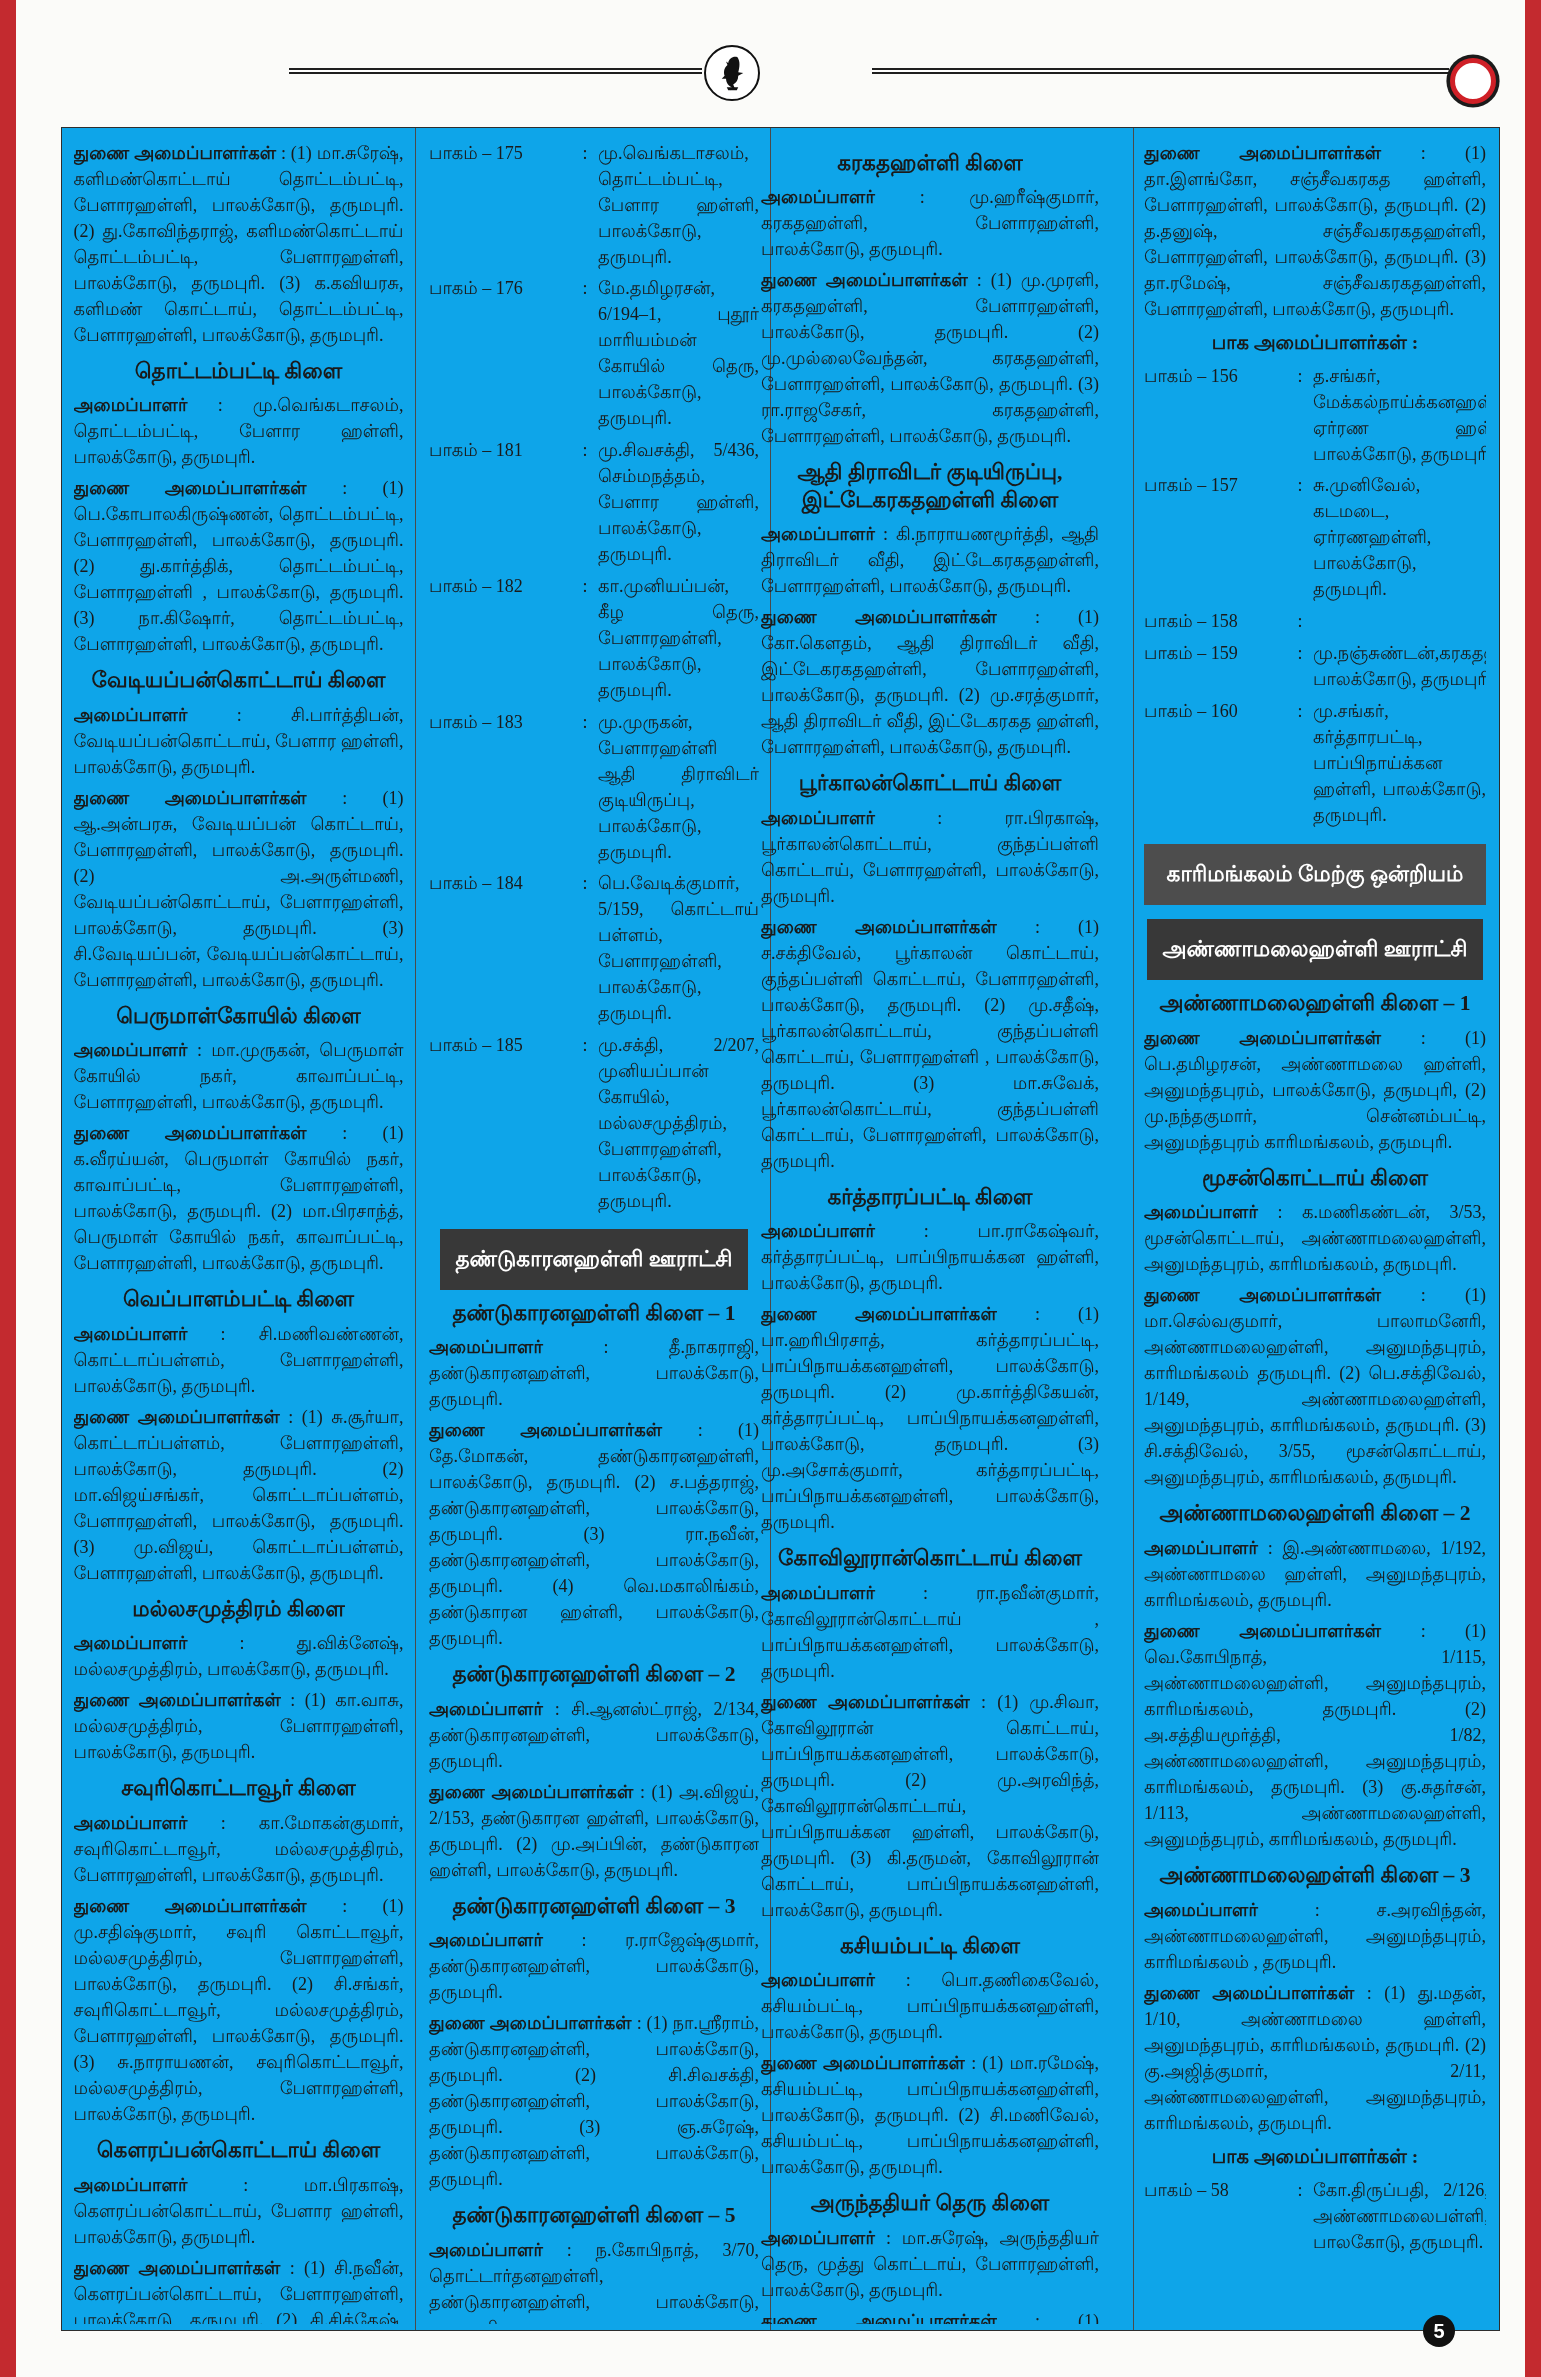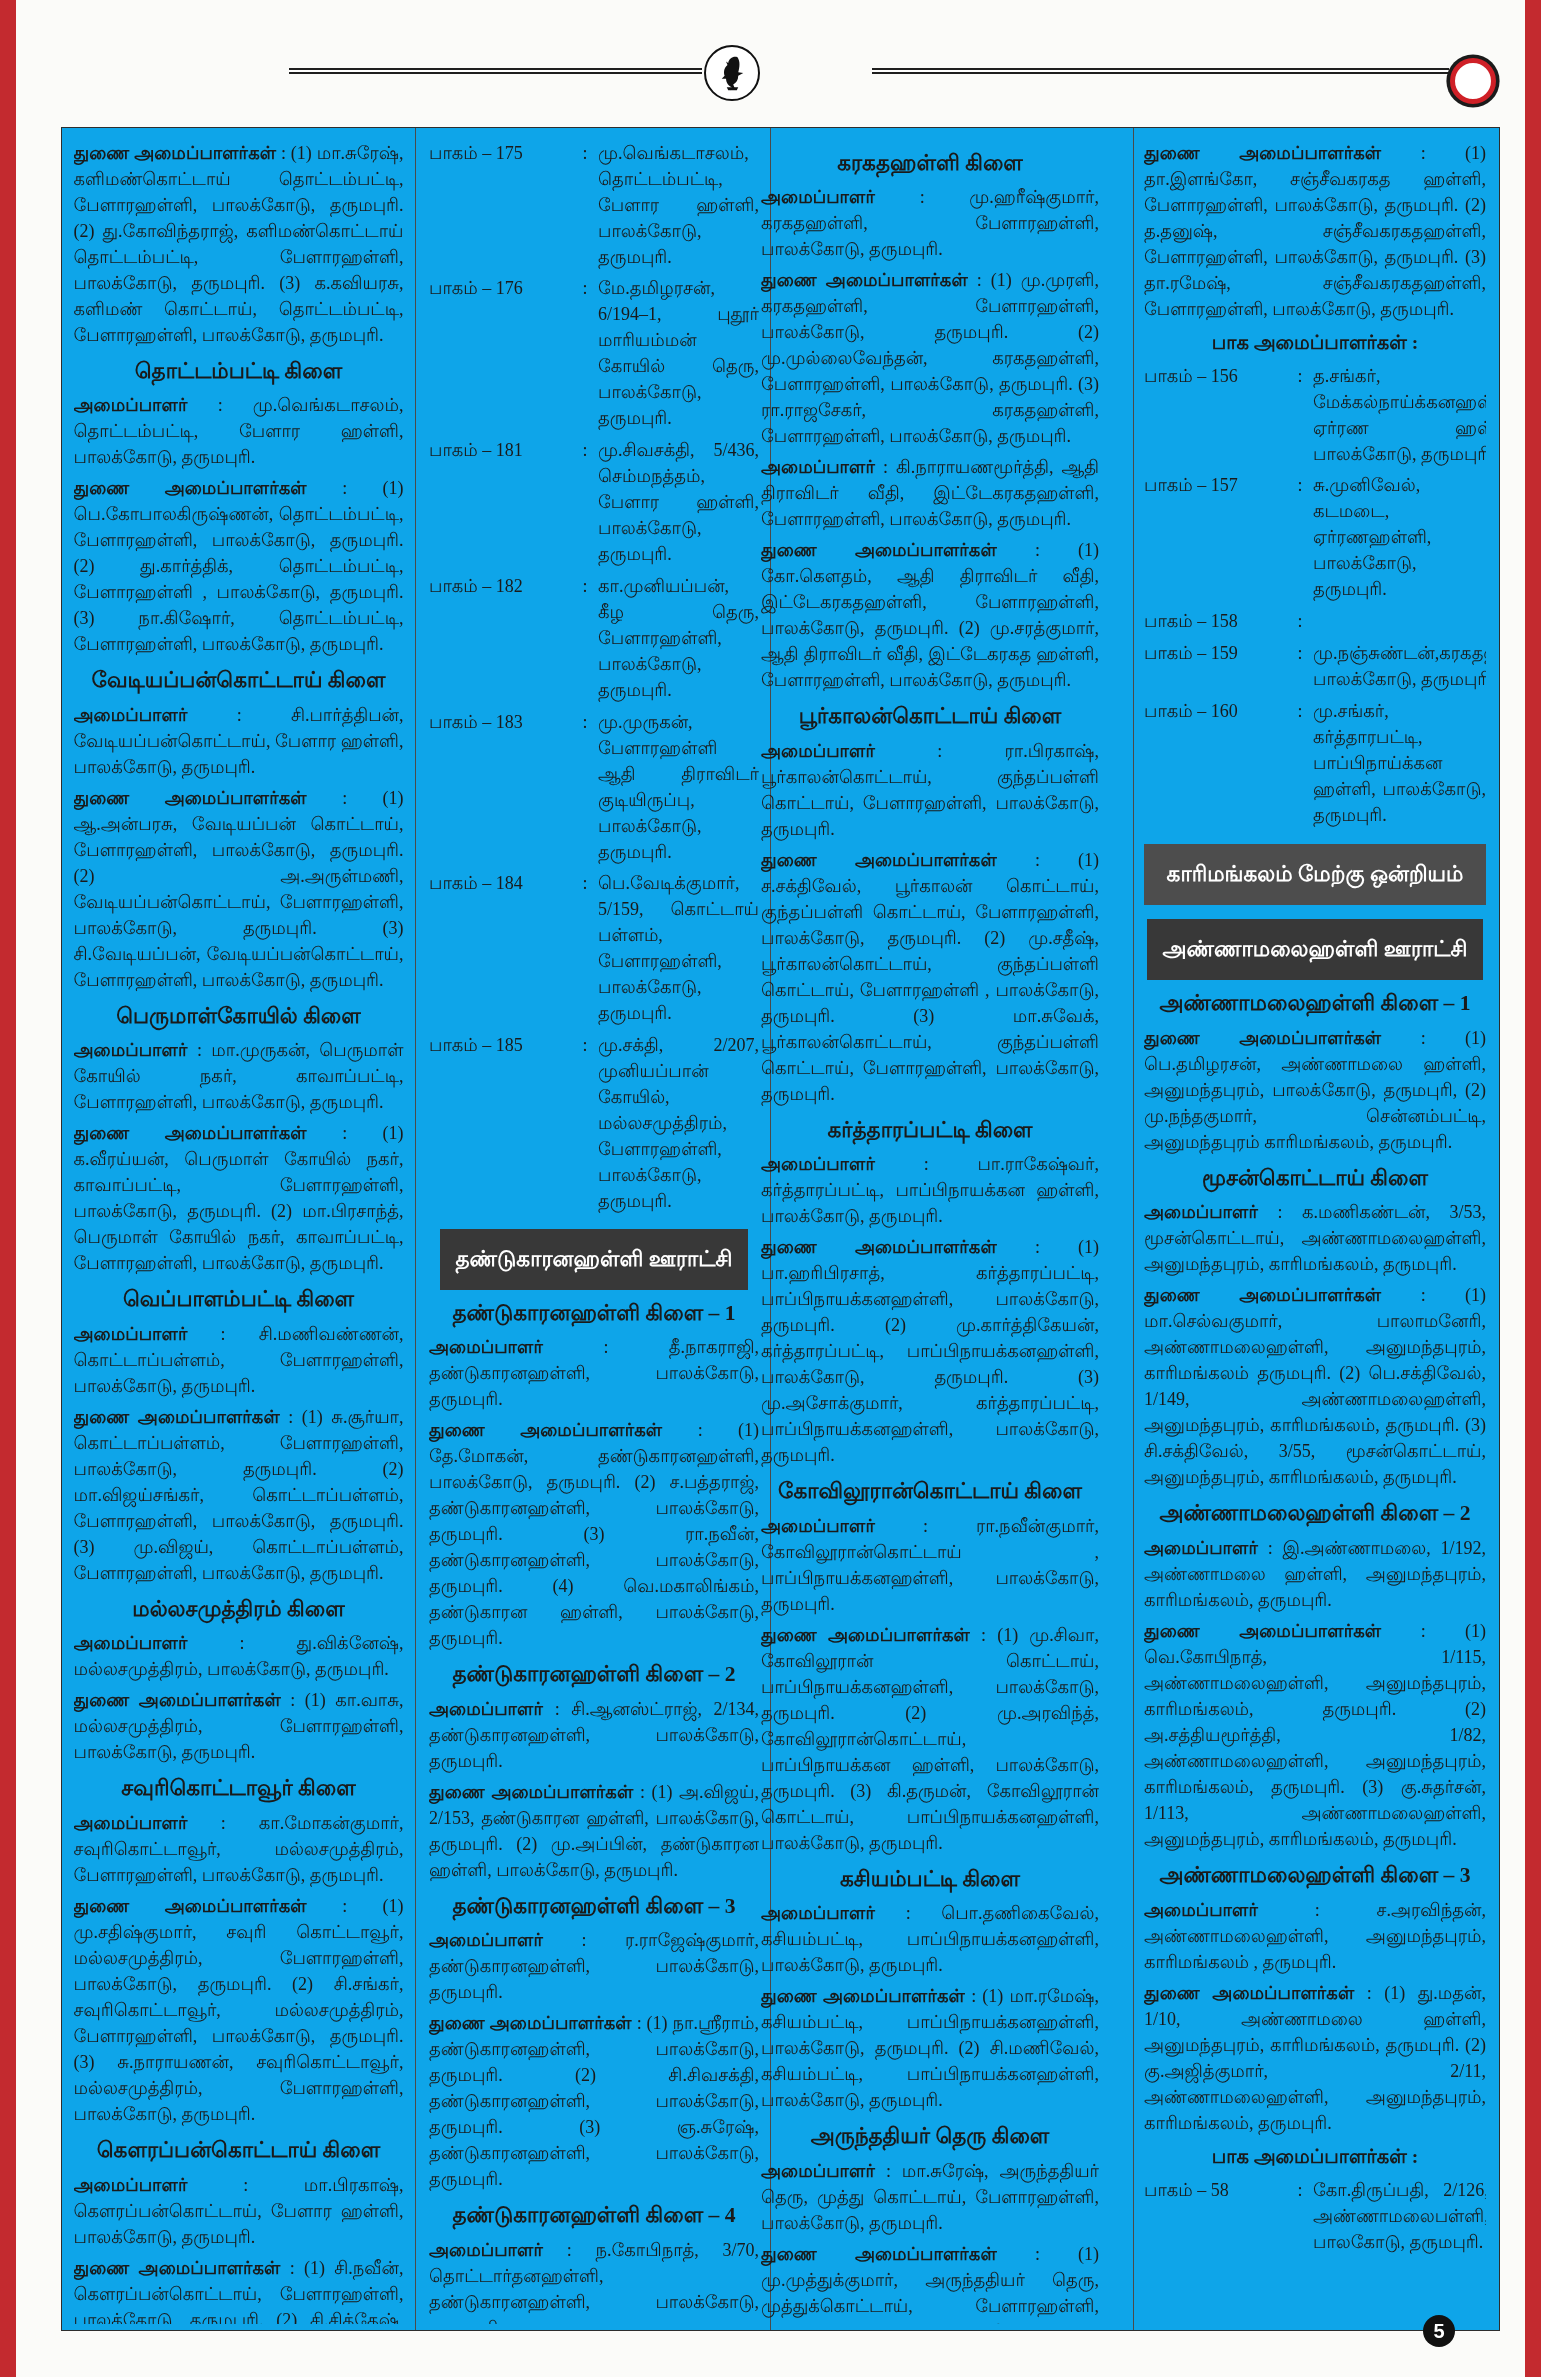--- a/index.html
+++ b/index.html
@@ -129,28 +129,29 @@
       <div class="bar">தண்டுகாரனஹள்ளி ஊராட்சி</div>
       <div class="heading">தண்டுகாரனஹள்ளி கிளை – 1</div>
       <p class="para"><b>அமைப்பாளர் </b>: தீ.நாகராஜி, தண்டுகாரனஹள்ளி, பாலக்கோடு, தருமபுரி.</p>
       <p class="para"><b>துணை அமைப்பாளர்கள் </b>: (1) தே.மோகன், தண்டுகாரனஹள்ளி, பாலக்கோடு, தருமபுரி. (2) ச.பத்தராஜ், தண்டுகாரனஹள்ளி, பாலக்கோடு, தருமபுரி. (3) ரா.நவீன், தண்டுகாரனஹள்ளி, பாலக்கோடு, தருமபுரி. (4) வெ.மகாலிங்கம், தண்டுகாரன ஹள்ளி, பாலக்கோடு, தருமபுரி.</p>
       <div class="heading">தண்டுகாரனஹள்ளி கிளை – 2</div>
       <p class="para"><b>அமைப்பாளர் </b>: சி.ஆனஸ்ட்ராஜ், 2/134, தண்டுகாரனஹள்ளி, பாலக்கோடு, தருமபுரி.</p>
       <p class="para"><b>துணை அமைப்பாளர்கள் </b>: (1) அ.விஜய், 2/153, தண்டுகாரன ஹள்ளி, பாலக்கோடு, தருமபுரி. (2) மு.அப்பின், தண்டுகாரன ஹள்ளி, பாலக்கோடு, தருமபுரி.</p>
       <div class="heading">தண்டுகாரனஹள்ளி கிளை – 3</div>
       <p class="para"><b>அமைப்பாளர் </b>: ர.ராஜேஷ்குமார், தண்டுகாரனஹள்ளி, பாலக்கோடு, தருமபுரி.</p>
       <p class="para"><b>துணை அமைப்பாளர்கள் </b>: (1) நா.ஸ்ரீராம், தண்டுகாரனஹள்ளி, பாலக்கோடு, தருமபுரி. (2) சி.சிவசக்தி, தண்டுகாரனஹள்ளி, பாலக்கோடு, தருமபுரி. (3) ஞ.சுரேஷ், தண்டுகாரனஹள்ளி, பாலக்கோடு, தருமபுரி.</p>
-      <div class="heading">தண்டுகாரனஹள்ளி கிளை – 4</div>
+      <div class="heading">தண்டுகாரனஹள்ளி கிளை – 5</div>
       <p class="para"><b>அமைப்பாளர் </b>: ந.கோபிநாத், 3/70, தொட்டார்தனஹள்ளி, தண்டுகாரனஹள்ளி, பாலக்கோடு, தருமபுரி.</p>
       <p class="para"><b>துணை அமைப்பாளர்கள் </b>: (1) மு.டில்லிசச்சின், தொட்டார்தன ஹள்ளி, தண்டுகாரனஹள்ளி, பாலக்கோடு, தருமபுரி. (2) ல.கோகுல், 318 தொட்டார்தனஹள்ளி, தண்டுகாரனஹள்ளி, பாலக்கோடு, தருமபுரி. (3) ல.தினேஷ், 3/78, தொட்டார்தன ஹள்ளி, தண்டுகாரனஹள்ளி, பாலக்கோடு, தருமபுரி.</p>
     </div>
   <div class="col" style="left:699px;width:338px;">
       <div class="heading">கரகதஹள்ளி கிளை</div>
       <p class="para"><b>அமைப்பாளர் </b>: மு.ஹரீஷ்குமார், கரகதஹள்ளி, பேளாரஹள்ளி, பாலக்கோடு, தருமபுரி.</p>
       <p class="para"><b>துணை அமைப்பாளர்கள் </b>: (1) மு.முரளி, கரகதஹள்ளி, பேளாரஹள்ளி, பாலக்கோடு, தருமபுரி. (2) மு.முல்லைவேந்தன், கரகதஹள்ளி, பேளாரஹள்ளி, பாலக்கோடு, தருமபுரி. (3) ரா.ராஜசேகர், கரகதஹள்ளி, பேளாரஹள்ளி, பாலக்கோடு, தருமபுரி.</p>
+      <div class="heading">ஆதி திராவிடர் குடியிருப்பு, இட்டேகரகதஹள்ளி கிளை</div>
       <p class="para"><b>அமைப்பாளர் </b>: கி.நாராயணமூர்த்தி, ஆதி திராவிடர் வீதி, இட்டேகரகதஹள்ளி, பேளாரஹள்ளி, பாலக்கோடு, தருமபுரி.</p>
       <p class="para"><b>துணை அமைப்பாளர்கள் </b>: (1) கோ.கௌதம், ஆதி திராவிடர் வீதி, இட்டேகரகதஹள்ளி, பேளாரஹள்ளி, பாலக்கோடு, தருமபுரி. (2) மு.சரத்குமார், ஆதி திராவிடர் வீதி, இட்டேகரகத ஹள்ளி, பேளாரஹள்ளி, பாலக்கோடு, தருமபுரி.</p>
       <div class="heading">பூர்காலன்கொட்டாய் கிளை</div>
       <p class="para"><b>அமைப்பாளர் </b>: ரா.பிரகாஷ், பூர்காலன்கொட்டாய், குந்தப்பள்ளி கொட்டாய், பேளாரஹள்ளி, பாலக்கோடு, தருமபுரி.</p>
       <p class="para"><b>துணை அமைப்பாளர்கள் </b>: (1) ச.சக்திவேல், பூர்காலன் கொட்டாய், குந்தப்பள்ளி கொட்டாய், பேளாரஹள்ளி, பாலக்கோடு, தருமபுரி. (2) மு.சதீஷ், பூர்காலன்கொட்டாய், குந்தப்பள்ளி கொட்டாய், பேளாரஹள்ளி , பாலக்கோடு, தருமபுரி. (3) மா.சுவேக், பூர்காலன்கொட்டாய், குந்தப்பள்ளி கொட்டாய், பேளாரஹள்ளி, பாலக்கோடு, தருமபுரி.</p>
       <div class="heading">கர்த்தாரப்பட்டி கிளை</div>
       <p class="para"><b>அமைப்பாளர் </b>: பா.ராகேஷ்வர், கர்த்தாரப்பட்டி, பாப்பிநாயக்கன ஹள்ளி, பாலக்கோடு, தருமபுரி.</p>
       <p class="para"><b>துணை அமைப்பாளர்கள் </b>: (1) பா.ஹரிபிரசாத், கர்த்தாரப்பட்டி, பாப்பிநாயக்கனஹள்ளி, பாலக்கோடு, தருமபுரி. (2) மு.கார்த்திகேயன், கர்த்தாரப்பட்டி, பாப்பிநாயக்கனஹள்ளி, பாலக்கோடு, தருமபுரி. (3) மு.அசோக்குமார், கர்த்தாரப்பட்டி, பாப்பிநாயக்கனஹள்ளி, பாலக்கோடு, தருமபுரி.</p>
       <div class="heading">கோவிலூரான்கொட்டாய் கிளை</div>
       <p class="para"><b>அமைப்பாளர் </b>: ரா.நவீன்குமார், கோவிலூரான்கொட்டாய் , பாப்பிநாயக்கனஹள்ளி, பாலக்கோடு, தருமபுரி.</p>

